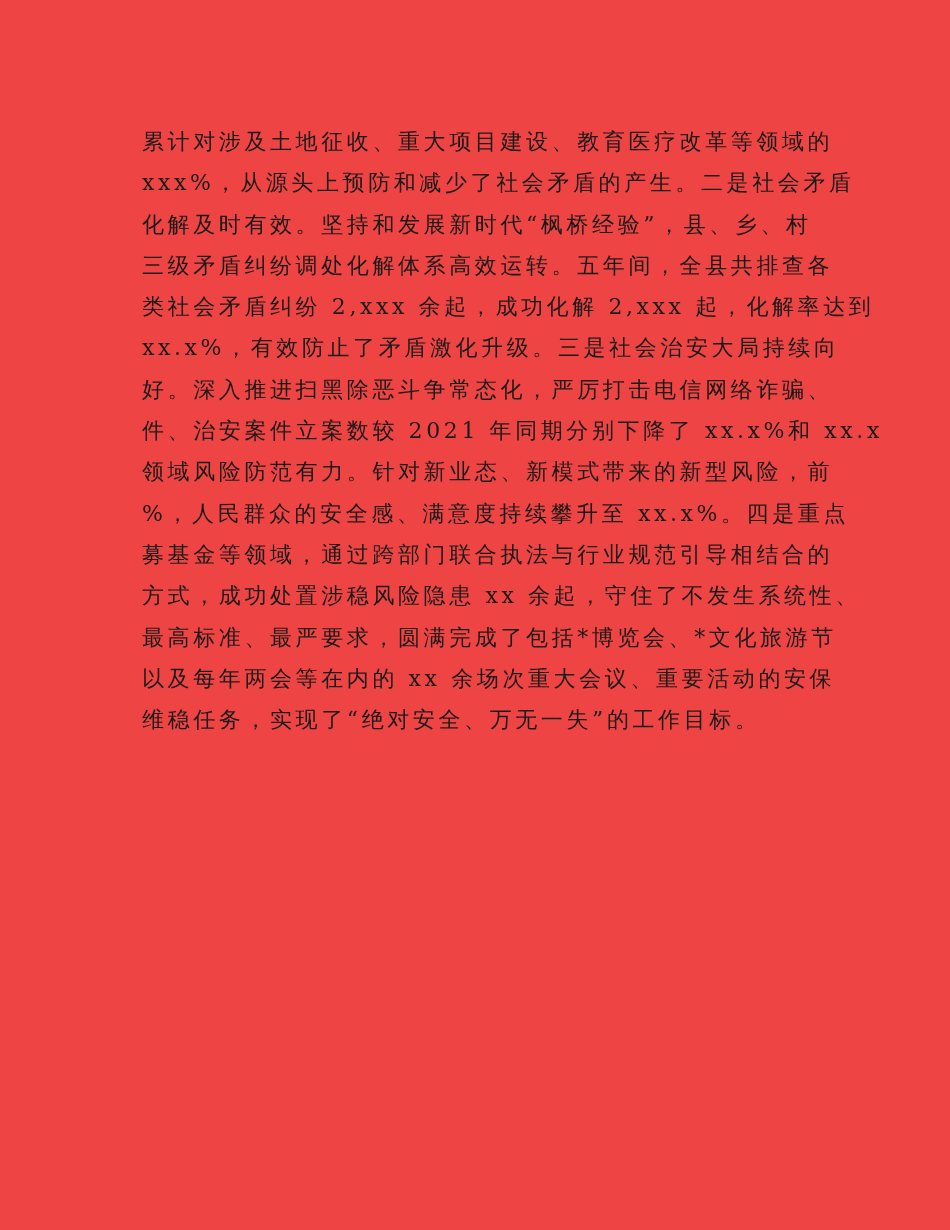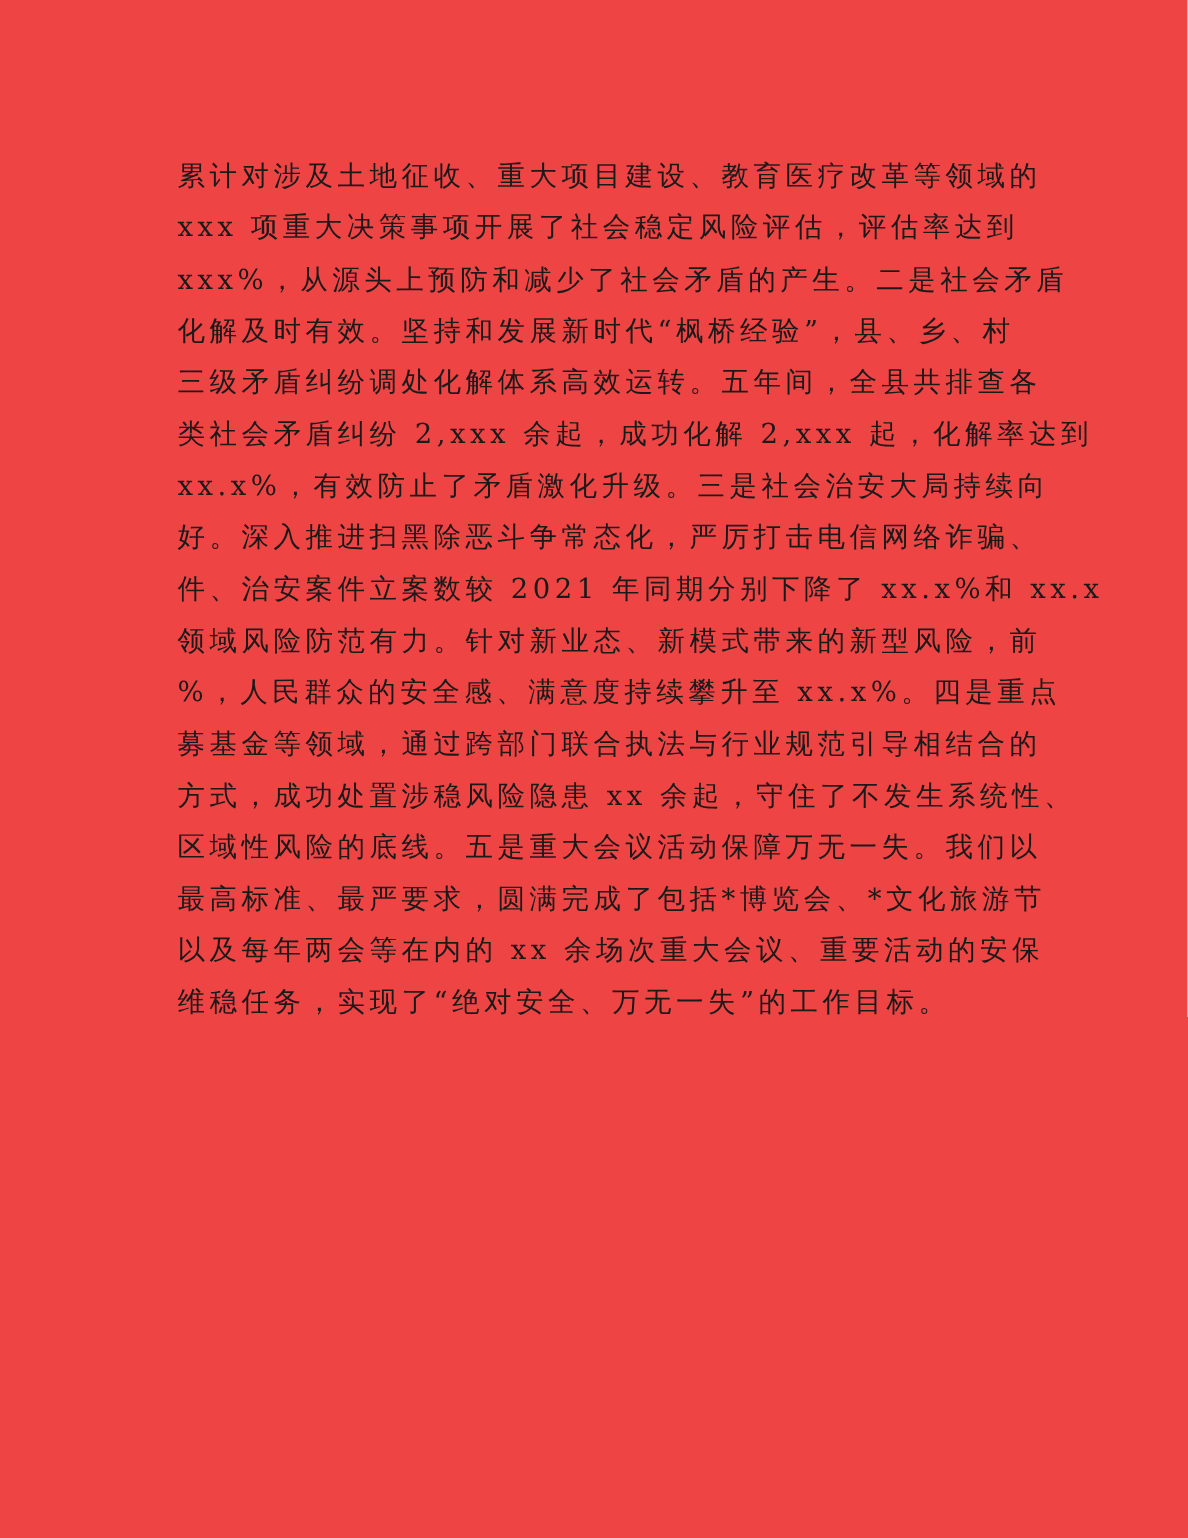--- a/index.html
+++ b/index.html
@@ -39,30 +39,28 @@
       white-space: nowrap;
       letter-spacing: 3.6px;
     }
   </style>
 </head>
 <body>
 
 <div class="page">
   <div class="body-text">
     <span class="line">累计对涉及土地征收、重大项目建设、教育医疗改革等领域的</span>
-    <span class="line">xxx 项重大决策事项开展了社会稳定风险评估，评估率达到</span>
     <span class="line">xxx%，从源头上预防和减少了社会矛盾的产生。二是社会矛盾</span>
     <span class="line">化解及时有效。坚持和发展新时代“枫桥经验”，县、乡、村</span>
     <span class="line">三级矛盾纠纷调处化解体系高效运转。五年间，全县共排查各</span>
     <span class="line">类社会矛盾纠纷 2,xxx 余起，成功化解 2,xxx 起，化解率达到</span>
     <span class="line">xx.x%，有效防止了矛盾激化升级。三是社会治安大局持续向</span>
     <span class="line">好。深入推进扫黑除恶斗争常态化，严厉打击电信网络诈骗、</span>
     <span class="line">件、治安案件立案数较 2021 年同期分别下降了 xx.x%和 xx.x</span>
     <span class="line">领域风险防范有力。针对新业态、新模式带来的新型风险，前</span>
     <span class="line">%，人民群众的安全感、满意度持续攀升至 xx.x%。四是重点</span>
     <span class="line">募基金等领域，通过跨部门联合执法与行业规范引导相结合的</span>
     <span class="line">方式，成功处置涉稳风险隐患 xx 余起，守住了不发生系统性、</span>
-    <span class="line">区域性风险的底线。五是重大会议活动保障万无一失。我们以</span>
     <span class="line">最高标准、最严要求，圆满完成了包括*博览会、*文化旅游节</span>
     <span class="line">以及每年两会等在内的 xx 余场次重大会议、重要活动的安保</span>
     <span class="line">维稳任务，实现了“绝对安全、万无一失”的工作目标。</span>
   </div>
 </div>
 
 </body></html>

